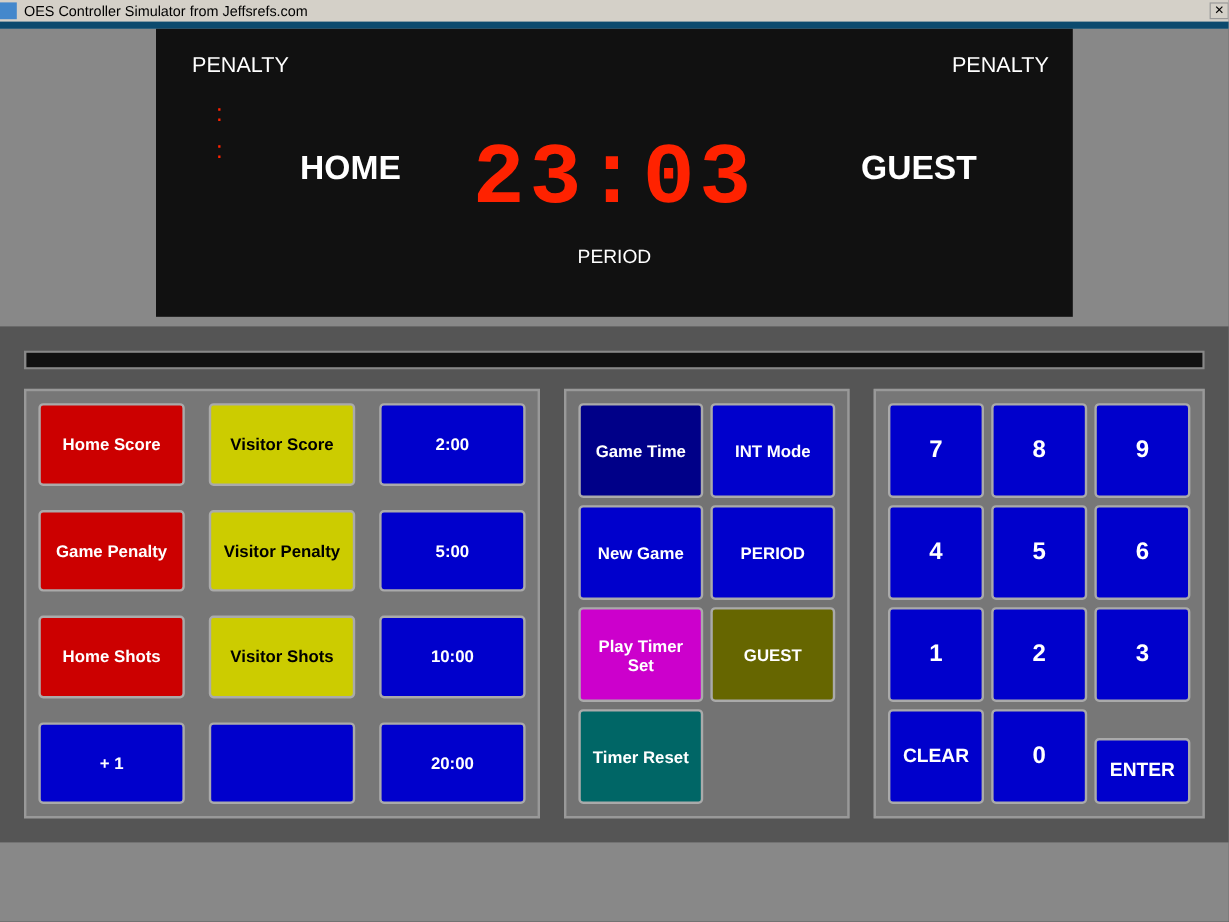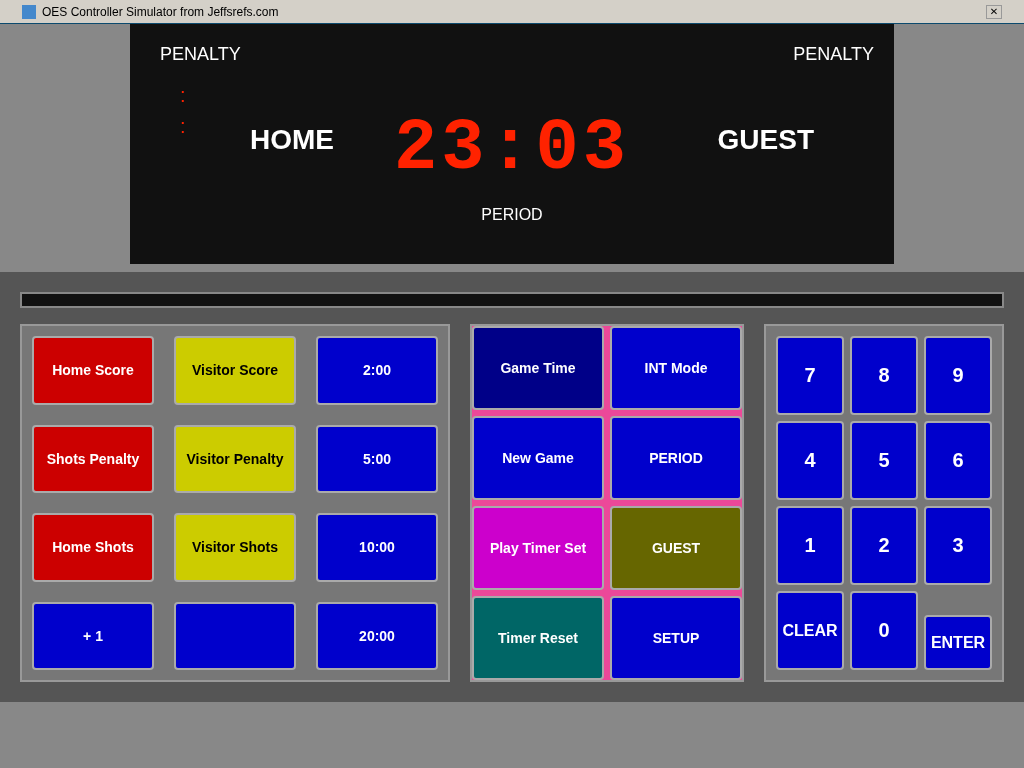--- a/index.html
+++ b/index.html
@@ -11,23 +11,23 @@
       overflow: hidden;
       user-select: none;
     }
 
     
     #titlebar {
       background: #d4d0c8;
       height: 24px;
       display: flex;
       align-items: center;
-      padding: 0 22px;
+      padding: 0 0;
       font-size: 12px;
-      border-bottom: 1px solid #0c4a6e;
+      border-bottom: 6px solid #0c4a6e;
     }
     #titlebar-icon {
       width: 14px;
       height: 14px;
       background: #4488cc;
       margin-right: 6px;
       display: inline-block;
     }
     #close-btn {
       margin-left: auto;
@@ -132,27 +132,28 @@
       padding: 10px;
       display: grid;
       grid-template-columns: repeat(3, 1fr);
       grid-template-rows: repeat(4, 1fr);
       gap: 20px;
       width: 430px;
     }
 
     
     #middle-panel {
-      background: #ec4899;
+      background: #737373;
       border: 2px solid #999;
+      padding: 10px;
       display: grid;
       grid-template-columns: 1fr 1fr;
       grid-template-rows: repeat(4, 1fr);
       gap: 6px;
-      width: 274px;
+      width: 238px;
     }
 
     
     #right-panel {
       background: #777;
       border: 2px solid #999;
       padding: 10px;
       display: grid;
       grid-template-columns: repeat(3, 1fr);
       grid-template-rows: repeat(4, 1fr);
@@ -225,21 +226,21 @@
 <div id="control-panel">
   <div id="display-strip"></div>
 
   <div id="buttons-area">
 
     <div id="left-panel">
       <div class="btn btn-red">Home Score</div>
       <div class="btn btn-yellow">Visitor Score</div>
       <div class="btn btn-blue">2:00</div>
 
-      <div class="btn btn-red">Shots Penalty</div>
+      <div class="btn btn-red">Game Penalty</div>
       <div class="btn btn-yellow">Visitor Penalty</div>
       <div class="btn btn-blue">5:00</div>
 
       <div class="btn btn-red">Home Shots</div>
       <div class="btn btn-yellow">Visitor Shots</div>
       <div class="btn btn-blue">10:00</div>
 
       <div class="btn btn-blue">+ 1</div>
       <div class="btn btn-blue"></div>
       <div class="btn btn-blue">20:00</div>
@@ -249,21 +250,20 @@
       <div class="btn btn-darkblue">Game Time</div>
       <div class="btn btn-blue">INT Mode</div>
 
       <div class="btn btn-blue">New Game</div>
       <div class="btn btn-blue">PERIOD</div>
 
       <div class="btn btn-magenta">Play Timer Set</div>
       <div class="btn btn-olive">GUEST</div>
 
       <div class="btn btn-teal">Timer Reset</div>
-      <div class="btn btn-blue">SETUP</div>
     </div>
 
     <div id="right-panel">
       <div class="btn btn-blue">7</div>
       <div class="btn btn-blue">8</div>
       <div class="btn btn-blue">9</div>
 
       <div class="btn btn-blue">4</div>
       <div class="btn btn-blue">5</div>
       <div class="btn btn-blue">6</div>

